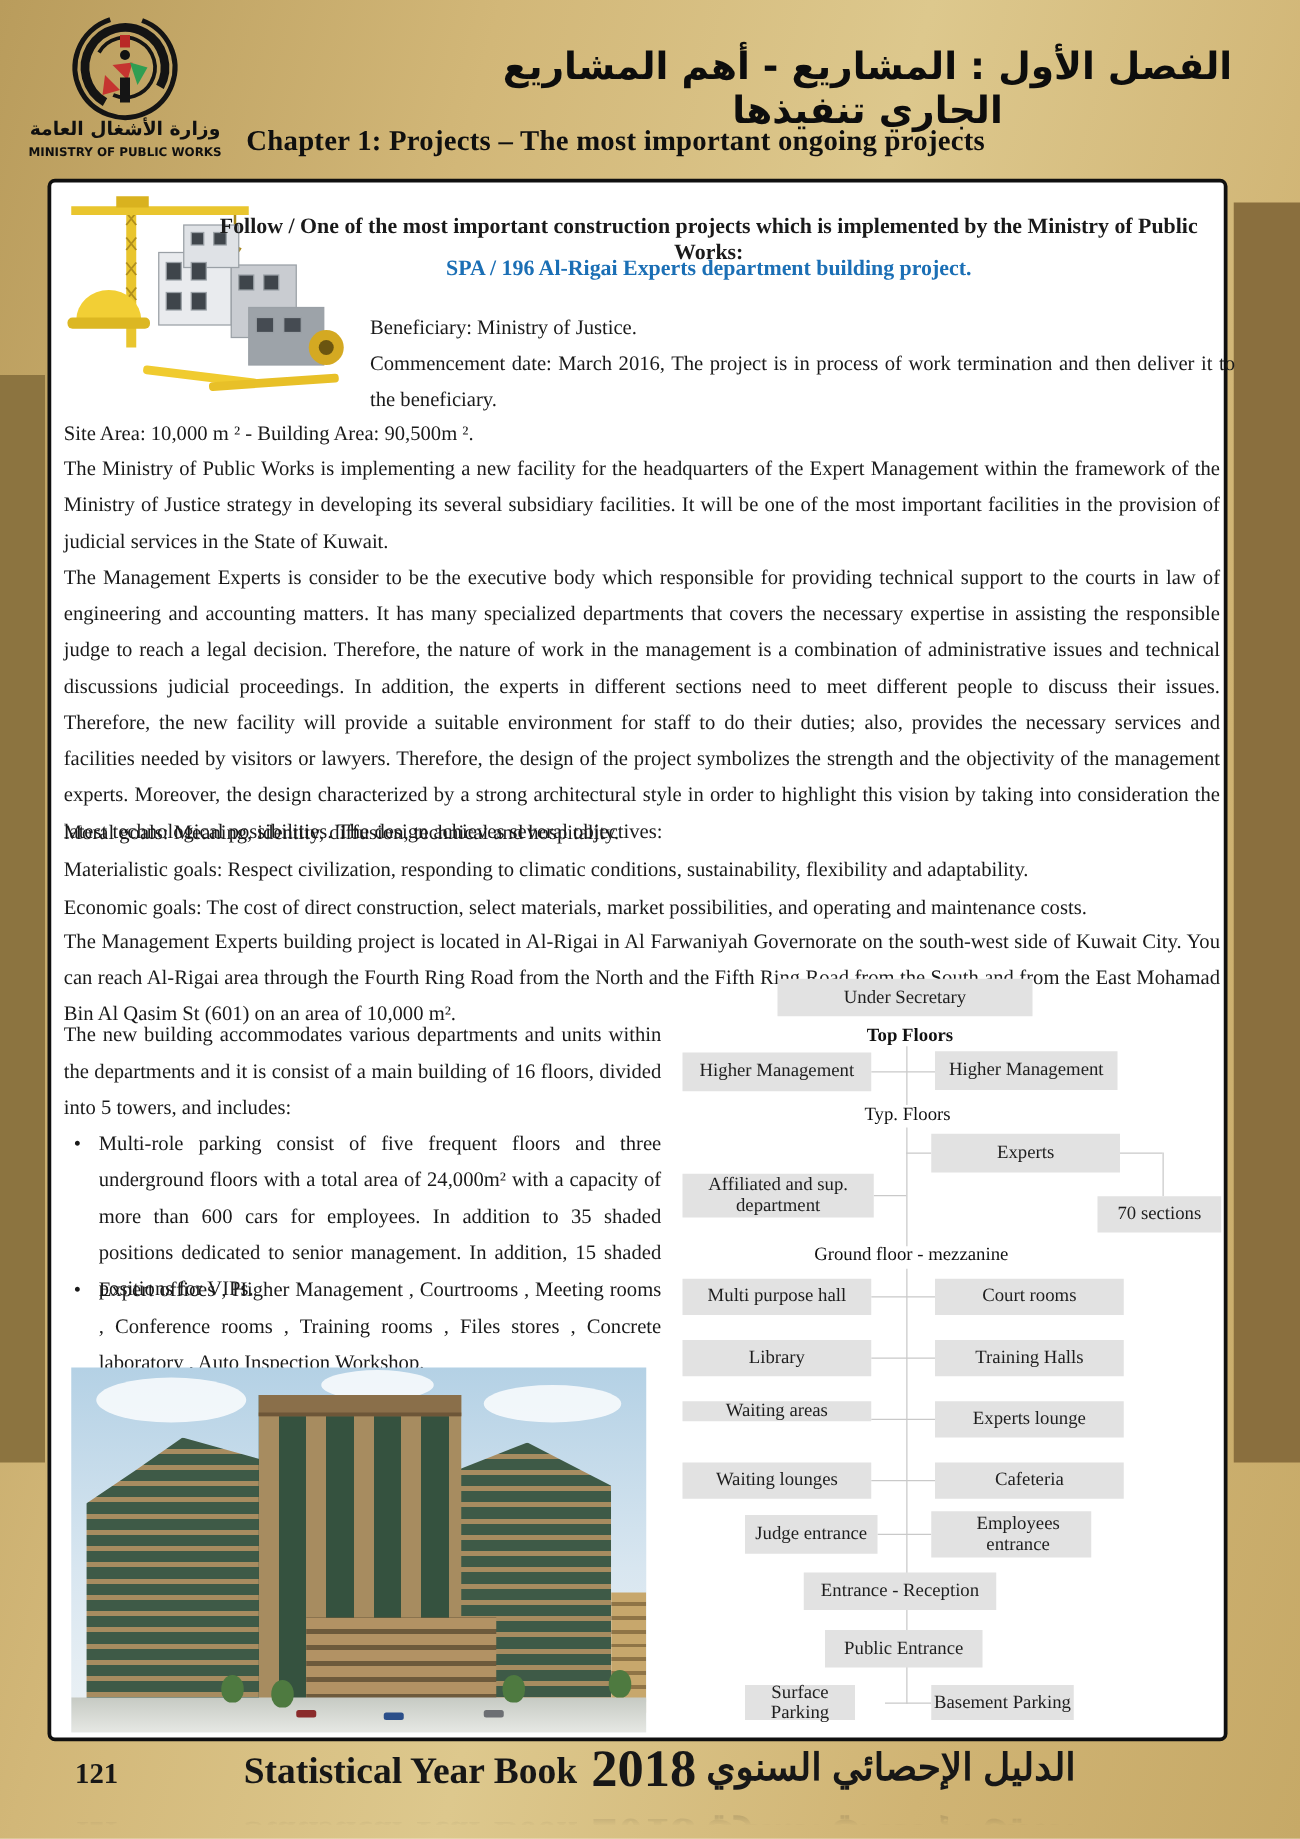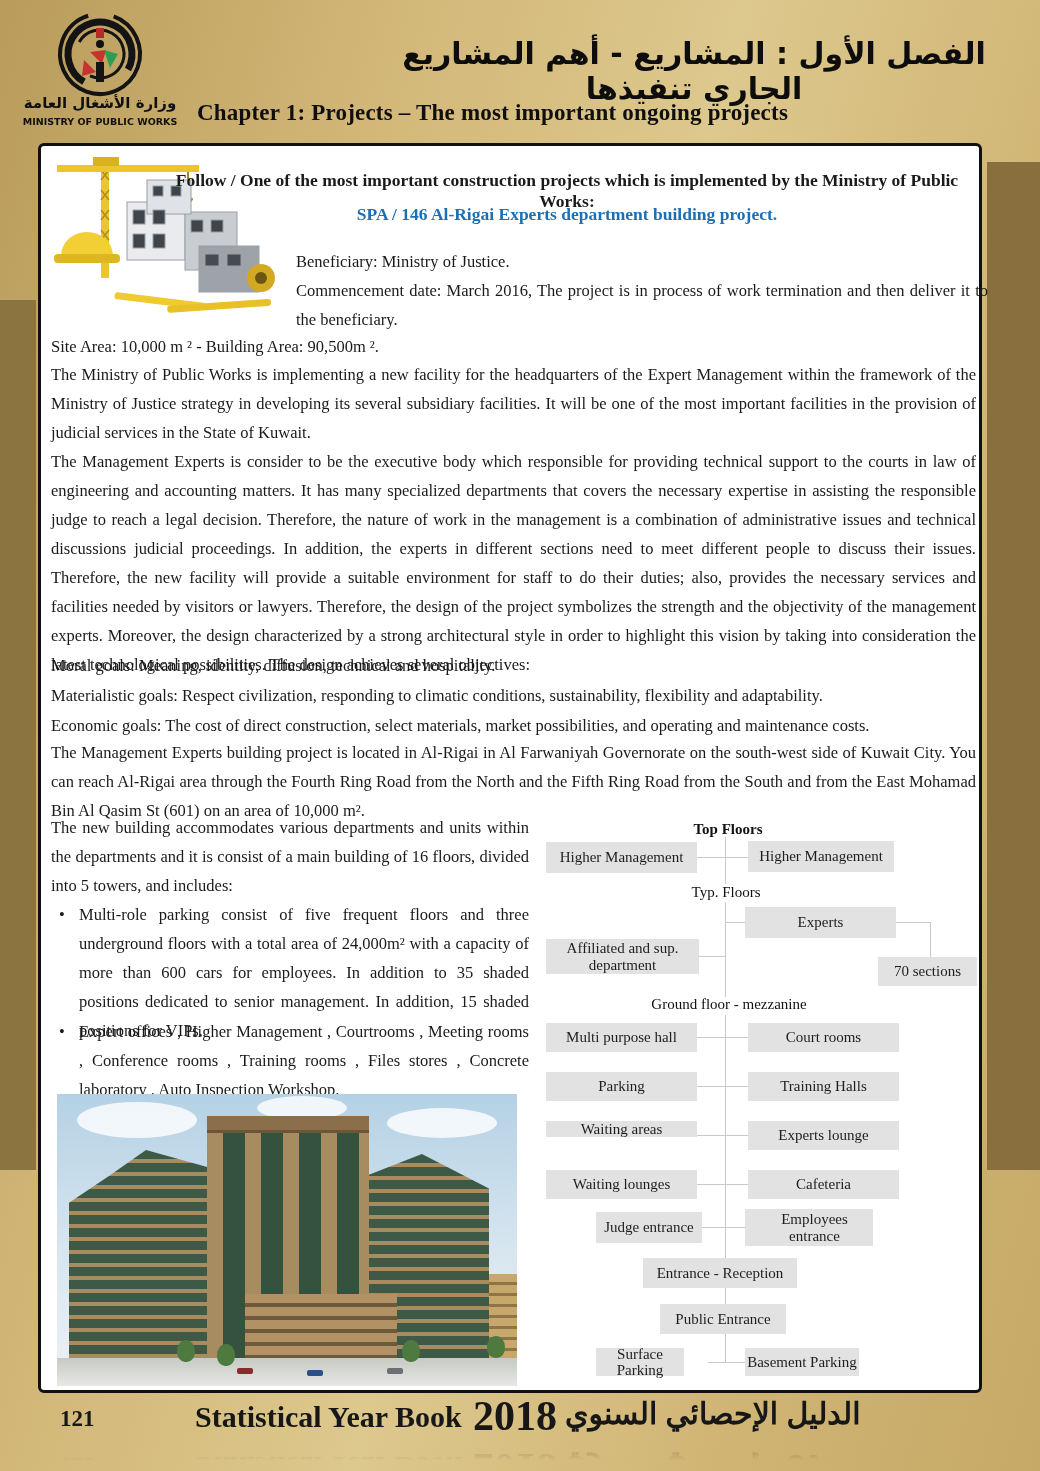--- a/index.html
+++ b/index.html
@@ -125,21 +125,21 @@
     </g>
     <g>
       <rect x="66" y="142" width="92" height="7" rx="3" fill="#f0cb2f" transform="rotate(7 66 142)"></rect>
       <rect x="118" y="156" width="104" height="7" rx="3" fill="#e8c028" transform="rotate(-4 118 156)"></rect>
       <circle cx="212" cy="128" r="14" fill="#d4a922"></circle>
       <circle cx="212" cy="128" r="6" fill="#6b5510"></circle>
     </g>
   </svg>
 
   <div class="abs center-line" style="left:115px;top:24px;width:822px;">Follow / One of the most important construction projects which is implemented by the Ministry of Public Works:</div>
-  <div class="abs center-line blue" style="left:115px;top:58px;width:822px;">SPA / 146 Al-Rigai Experts department building project.</div>
+  <div class="abs center-line blue" style="left:115px;top:58px;width:822px;">SPA / 196 Al-Rigai Experts department building project.</div>
 
   <div class="abs body-txt" style="left:255px;top:101px;width:690px;">Beneficiary: Ministry of Justice.</div>
   <div class="abs body-txt" style="left:255px;top:130px;width:692px;">Commencement date: March 2016, The project is in process of work termination and then deliver it to the beneficiary.</div>
   <div class="abs body-txt" style="left:10px;top:186px;width:925px;">Site Area: 10,000 m ² - Building Area: 90,500m ².</div>
 
   <div class="abs body-txt" style="left:10px;top:214px;width:925px;">The Ministry of Public Works is implementing a new facility for the headquarters of the Expert Management within the framework of the Ministry of Justice strategy in developing its several subsidiary facilities. It will be one of the most important facilities in the provision of judicial services in the State of Kuwait.</div>
   <div class="abs body-txt" style="left:10px;top:301px;width:925px;">The Management Experts is consider to be the executive body which responsible for providing technical support to the courts in law of engineering and accounting matters. It has many specialized departments that covers the necessary expertise in assisting the responsible judge to reach a legal decision. Therefore, the nature of work in the management is a combination of administrative issues and technical discussions judicial proceedings. In addition, the experts in different sections need to meet different people to discuss their issues. Therefore, the new facility will provide a suitable environment for staff to do their duties; also, provides the necessary services and facilities needed by visitors or lawyers. Therefore, the design of the project symbolizes the strength and the objectivity of the management experts. Moreover, the design characterized by a strong architectural style in order to highlight this vision by taking into consideration the latest technological possibilities. The design achieves several objectives:</div>
   <div class="abs body-txt" style="left:10px;top:505px;width:925px;">Moral goals: Meaning, identity, diffusion, technical and hospitality.</div>
   <div class="abs body-txt" style="left:10px;top:535px;width:925px;">Materialistic goals: Respect civilization, responding to climatic conditions, sustainability, flexibility and adaptability.</div>
   <div class="abs body-txt" style="left:10px;top:565px;width:925px;">Economic goals: The cost of direct construction, select materials, market possibilities, and operating and maintenance costs.</div>
@@ -166,20 +166,21 @@
     <div class="ground"></div>
     <div class="tree" style="left:120px;top:246px;"></div>
     <div class="tree" style="left:160px;top:250px;"></div>
     <div class="tree" style="left:345px;top:246px;"></div>
     <div class="tree" style="left:430px;top:242px;"></div>
     <div class="car" style="left:180px;top:274px;background:#8a2b2b;"></div>
     <div class="car" style="left:250px;top:276px;background:#2b4f8a;"></div>
     <div class="car" style="left:330px;top:274px;background:#6c6f73;"></div>
   </div>
 
+  <div class="dbox" style="left:581px;top:637px;width:204px;height:30px;">Under Secretary</div>
   <div class="dlabel" style="left:602px;top:675px;width:170px;font-weight:bold;">Top Floors</div>
 
   <div class="dline" style="left:684px;top:691px;width:1px;height:47px;"></div>
   <div class="dline" style="left:656px;top:711px;width:51px;height:1px;"></div>
   <div class="dbox" style="left:505px;top:696px;width:151px;height:31px;">Higher Management</div>
   <div class="dbox" style="left:707px;top:695px;width:146px;height:31px;">Higher Management</div>
 
   <div class="dlabel" style="left:610px;top:738px;width:150px;">Typ. Floors</div>
   <div class="dline" style="left:684px;top:756px;width:1px;height:95px;"></div>
 
@@ -193,21 +194,21 @@
   <div class="dbox" style="left:837px;top:811px;width:99px;height:29px;">70 sections</div>
 
   <div class="dlabel" style="left:598px;top:850px;width:180px;">Ground floor - mezzanine</div>
   <div class="dline" style="left:684px;top:869px;width:1px;height:348px;"></div>
 
   <div class="dline" style="left:656px;top:891px;width:51px;height:1px;"></div>
   <div class="dbox" style="left:505px;top:877px;width:151px;height:29px;">Multi purpose hall</div>
   <div class="dbox" style="left:707px;top:877px;width:151px;height:29px;">Court rooms</div>
 
   <div class="dline" style="left:656px;top:940px;width:51px;height:1px;"></div>
-  <div class="dbox" style="left:505px;top:926px;width:151px;height:29px;">Parking</div>
+  <div class="dbox" style="left:505px;top:926px;width:151px;height:29px;">Library</div>
   <div class="dbox" style="left:707px;top:926px;width:151px;height:29px;">Training Halls</div>
 
   <div class="dline" style="left:656px;top:989px;width:51px;height:1px;"></div>
   <div class="dbox" style="left:505px;top:975px;width:151px;height:16px;text-align:center;">Waiting areas</div>
   <div class="dbox" style="left:707px;top:975px;width:151px;height:29px;">Experts lounge</div>
 
   <div class="dline" style="left:656px;top:1038px;width:51px;height:1px;"></div>
   <div class="dbox" style="left:505px;top:1024px;width:151px;height:29px;">Waiting lounges</div>
   <div class="dbox" style="left:707px;top:1024px;width:151px;height:29px;">Cafeteria</div>
 

